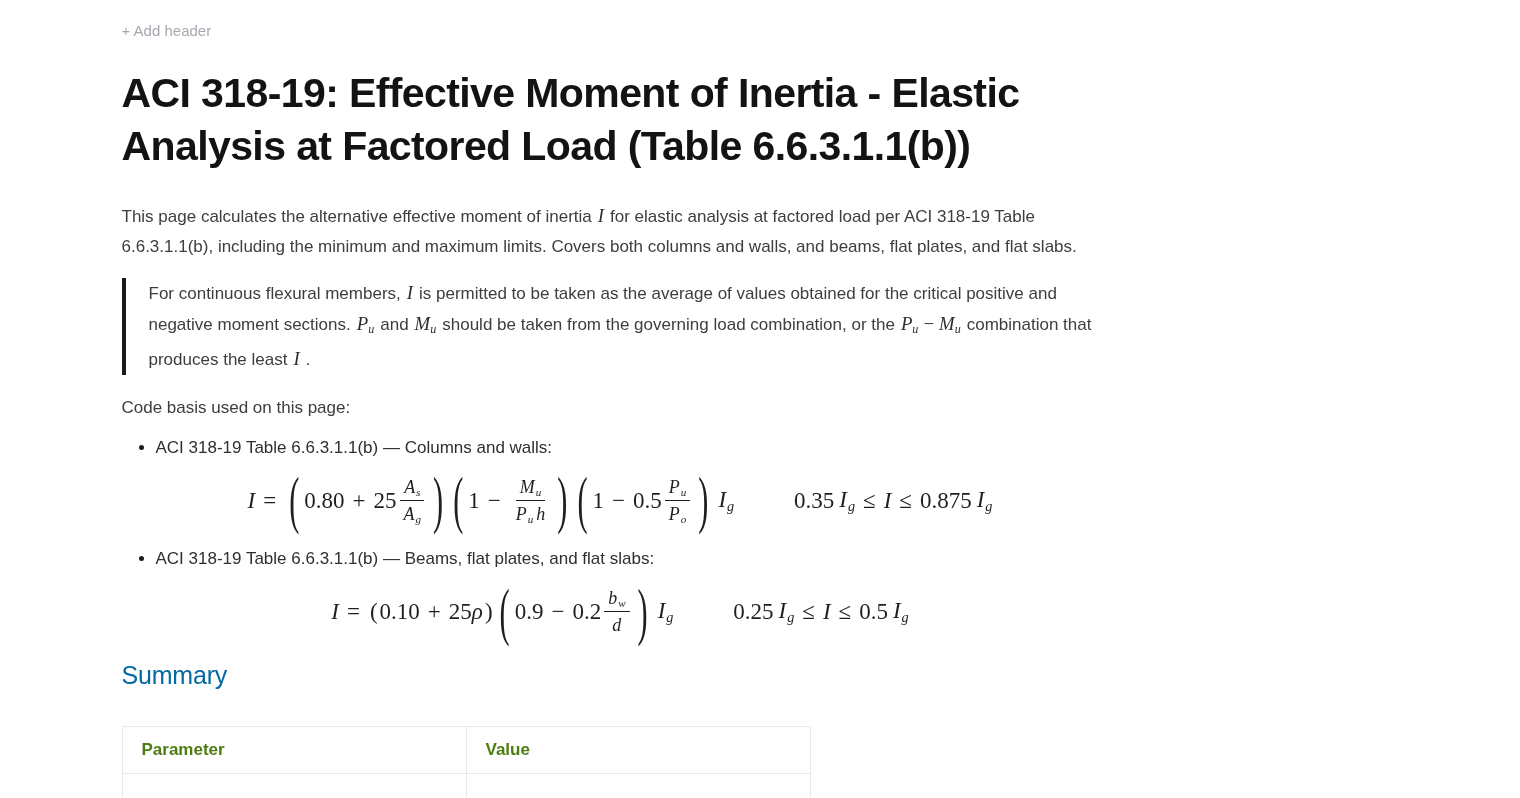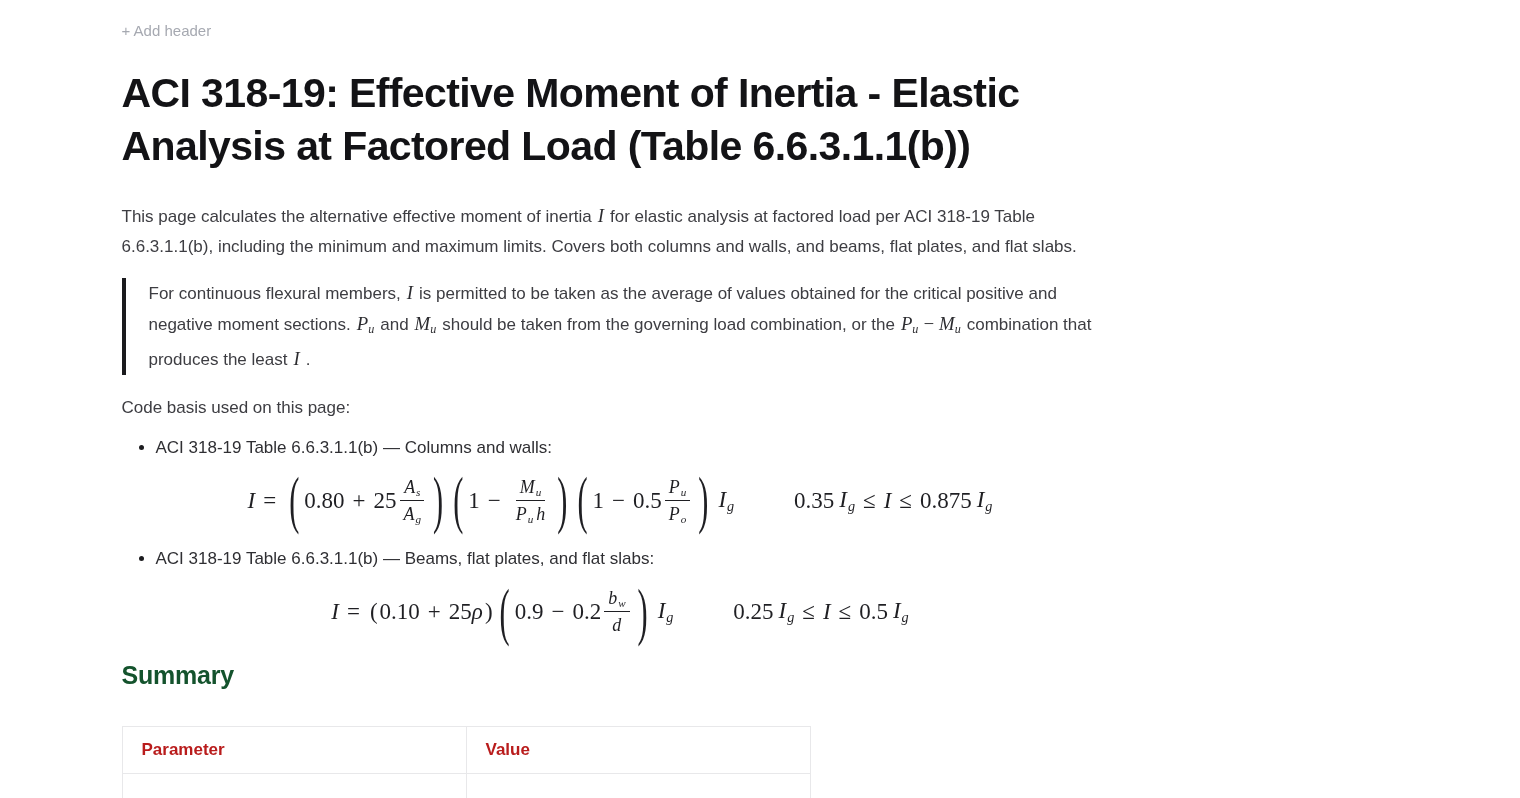--- a/index.html
+++ b/index.html
@@ -77,30 +77,30 @@
   .frac .num { padding: 0 4px 3px 4px; border-bottom: 1.4px solid #1f1f23; }
   .frac .den { padding: 3px 4px 0 4px; }
   .bigp {
     display: inline-block; font-family: "Liberation Serif", serif;
     font-size: 1.32em; line-height: 1; font-weight: 400;
     transform: scaleY(2.1); transform-origin: center; margin: 0 5px;
   }
 
   h2.section-heading {
     margin: 26px 0 0 0; font-size: 25px; line-height: 29px;
-    font-weight: 700; color: #14532d; letter-spacing: -0.2px;
+    font-weight: 400; color: #0369a1; letter-spacing: -0.2px;
   }
 
   table.summary-table {
     border-collapse: collapse; margin-top: 36px; table-layout: fixed;
     width: 688px;
   }
   table.summary-table th {
     border: 1px solid #e8e8ea; background: #ffffff;
-    font-size: 17px; font-weight: 700; color: #b91c1c;
+    font-size: 17px; font-weight: 700; color: #4d7c0f;
     text-align: left; padding: 13px 19px; width: 344px;
   }
   table.summary-table td.stub-cell {
     border: 1px solid #e8e8ea; height: 44px; background: #ffffff;
   }
 </style>
 </head>
 <body>
 
 <div class="page">

